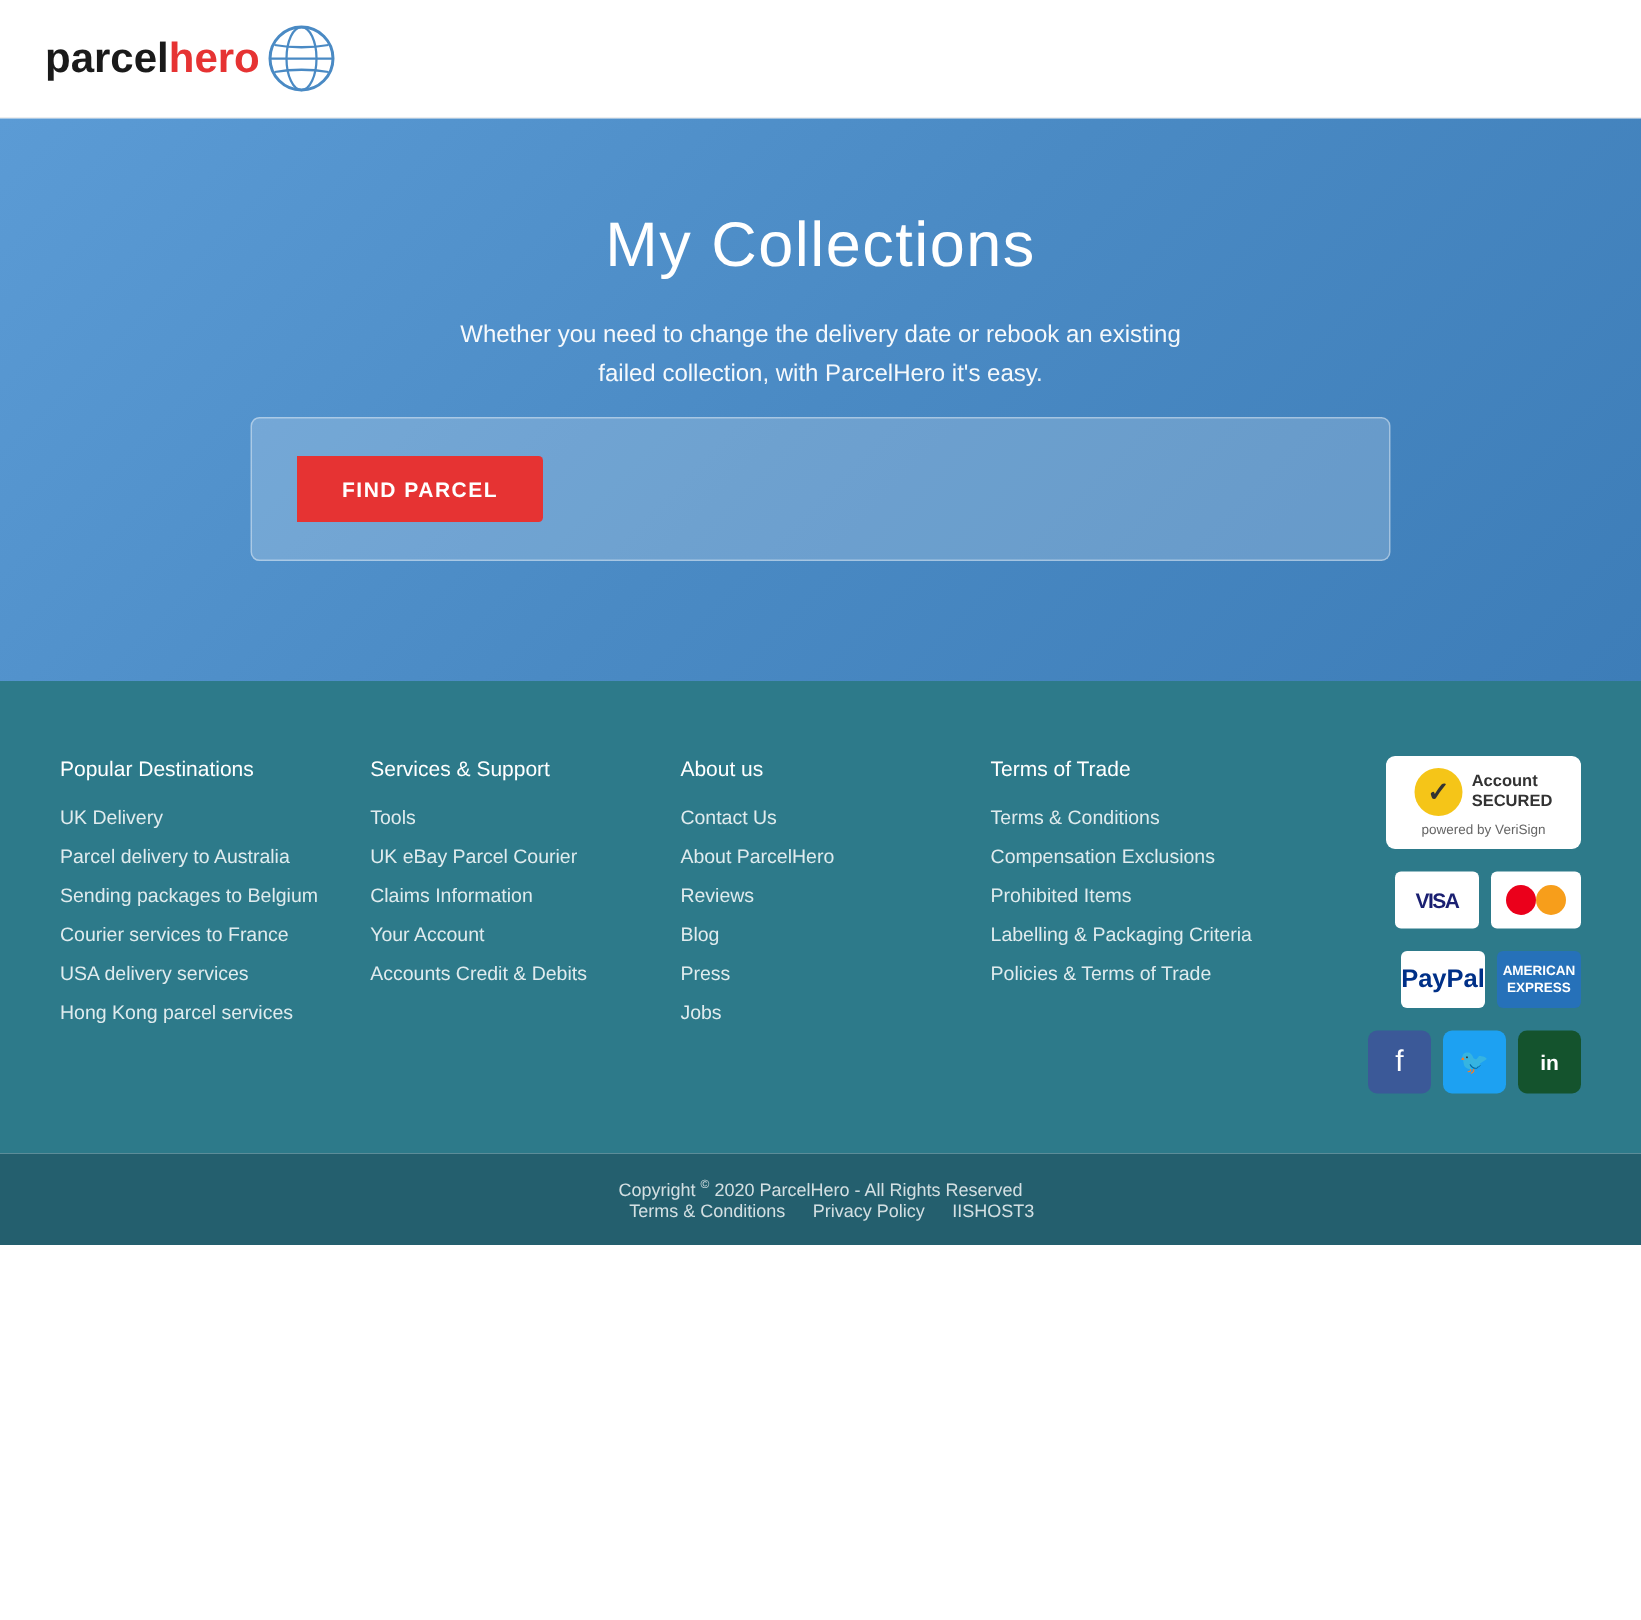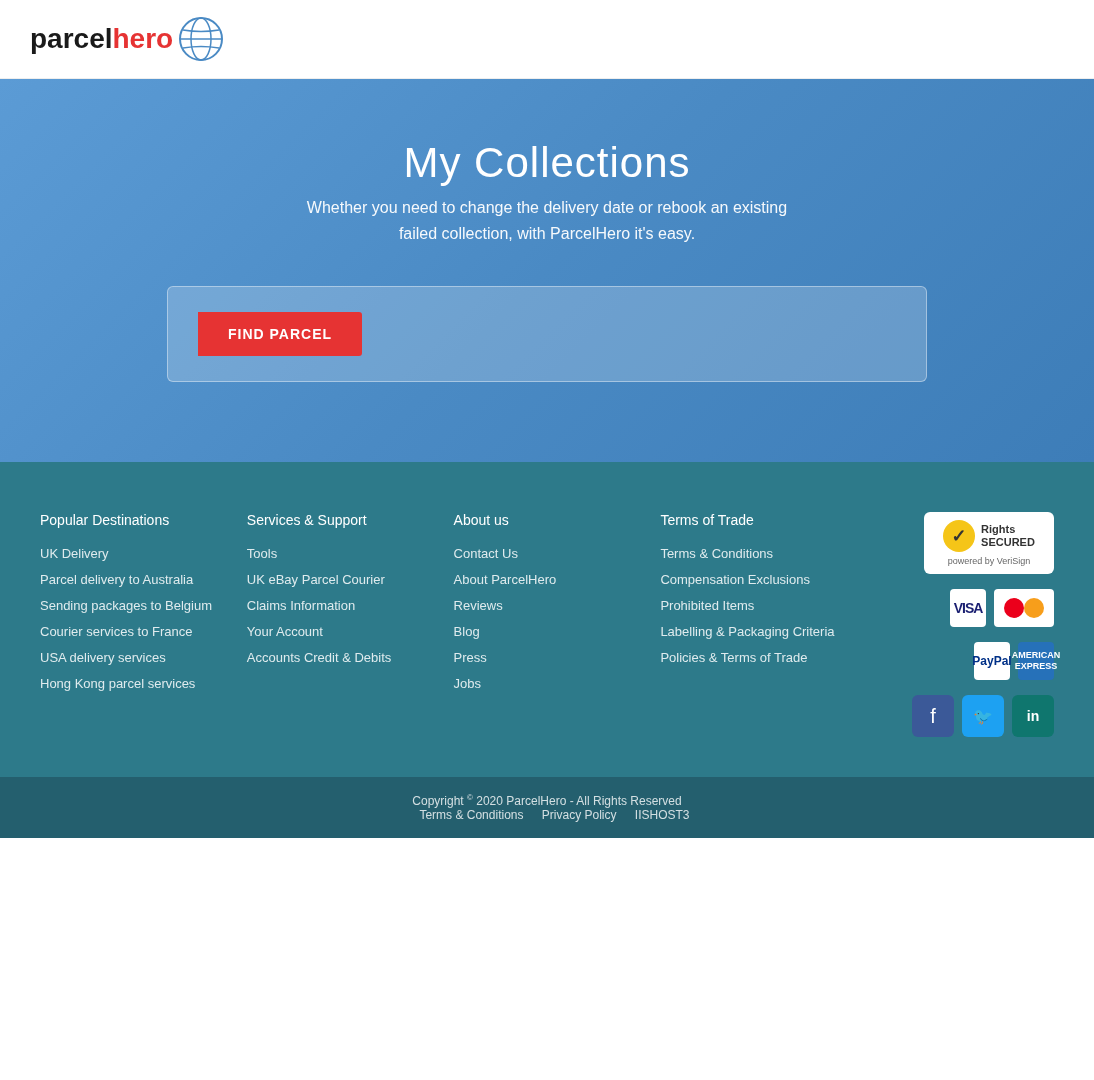--- a/index.html
+++ b/index.html
@@ -32,28 +32,28 @@
     
     .hero {
       background: linear-gradient(135deg, #5b9bd5 0%, #4a8ac4 50%, #3d7db8 100%);
       padding: 60px 20px 80px;
       text-align: center;
       color: #fff;
     }
     .hero h1 {
       font-size: 42px;
       font-weight: 300;
-      margin-bottom: 8px;
+      margin-bottom: 24px;
       letter-spacing: 1px;
     }
     .hero p {
       font-size: 16px;
       line-height: 1.6;
       max-width: 520px;
-      margin: 0 auto 40px;
+      margin: 0 auto 16px;
       opacity: 0.95;
     }
     .search-box {
       background: rgba(255,255,255,0.2);
       border: 1px solid rgba(255,255,255,0.4);
       border-radius: 6px;
       padding: 25px 30px;
       max-width: 760px;
       margin: 0 auto;
       display: flex;
@@ -160,54 +160,54 @@
       margin-top: 4px;
     }
 
     .payment-row {
       display: flex;
       gap: 8px;
     }
     .payment-card {
       background: #fff;
       border-radius: 4px;
-      width: 36px;
+      width: 56px;
       height: 38px;
       display: flex;
       align-items: center;
       justify-content: center;
       font-size: 11px;
       font-weight: 700;
     }
     .visa-card { color: #1a1f71; font-size: 14px; letter-spacing: -1px; }
     .mc-card { position: relative; }
     .mc-left { width: 20px; height: 20px; background: #eb001b; border-radius: 50%; position: absolute; left: 10px; }
     .mc-right { width: 20px; height: 20px; background: #f79e1b; border-radius: 50%; position: absolute; right: 10px; }
 
-    .paypal-card { color: #003087; font-size: 12px; }
+    .paypal-card { color: #003087; font-size: 17px; }
     .amex-card { background: #2671b9; color: #fff; font-size: 9px; text-align: center; line-height: 1.2; }
 
     .social-row {
       display: flex;
       gap: 8px;
     }
     .social-btn {
       width: 42px;
       height: 42px;
       border-radius: 6px;
       display: flex;
       align-items: center;
       justify-content: center;
       font-size: 20px;
       cursor: pointer;
       text-decoration: none;
     }
     .fb-btn { background: #3b5998; color: #fff; }
     .tw-btn { background: #1da1f2; color: #fff; }
-    .li-btn { background: #0f766e; color: #fff; }
+    .li-btn { background: #14532d; color: #fff; }
 
     
     .bottom-bar {
       background: #245f6e;
       padding: 16px 40px;
       display: flex;
       justify-content: space-between;
       align-items: center;
       color: rgba(255,255,255,0.8);
       font-size: 12px;
@@ -294,21 +294,21 @@
         <li><a href="#">Policies &amp; Terms of Trade</a></li>
       </ul>
     </div>
 
     <div class="footer-right">
 
       <div class="norton-badge">
         <div class="norton-top">
           <div class="norton-check">✓</div>
           <div class="norton-text">
-            <div>Rights</div>
+            <div>Account</div>
             <div>SECURED</div>
           </div>
         </div>
         <div class="norton-verisign">powered by VeriSign</div>
       </div>
 
       <div class="payment-row">
         <div class="payment-card visa-card">
           <span>VISA</span>
         </div>

